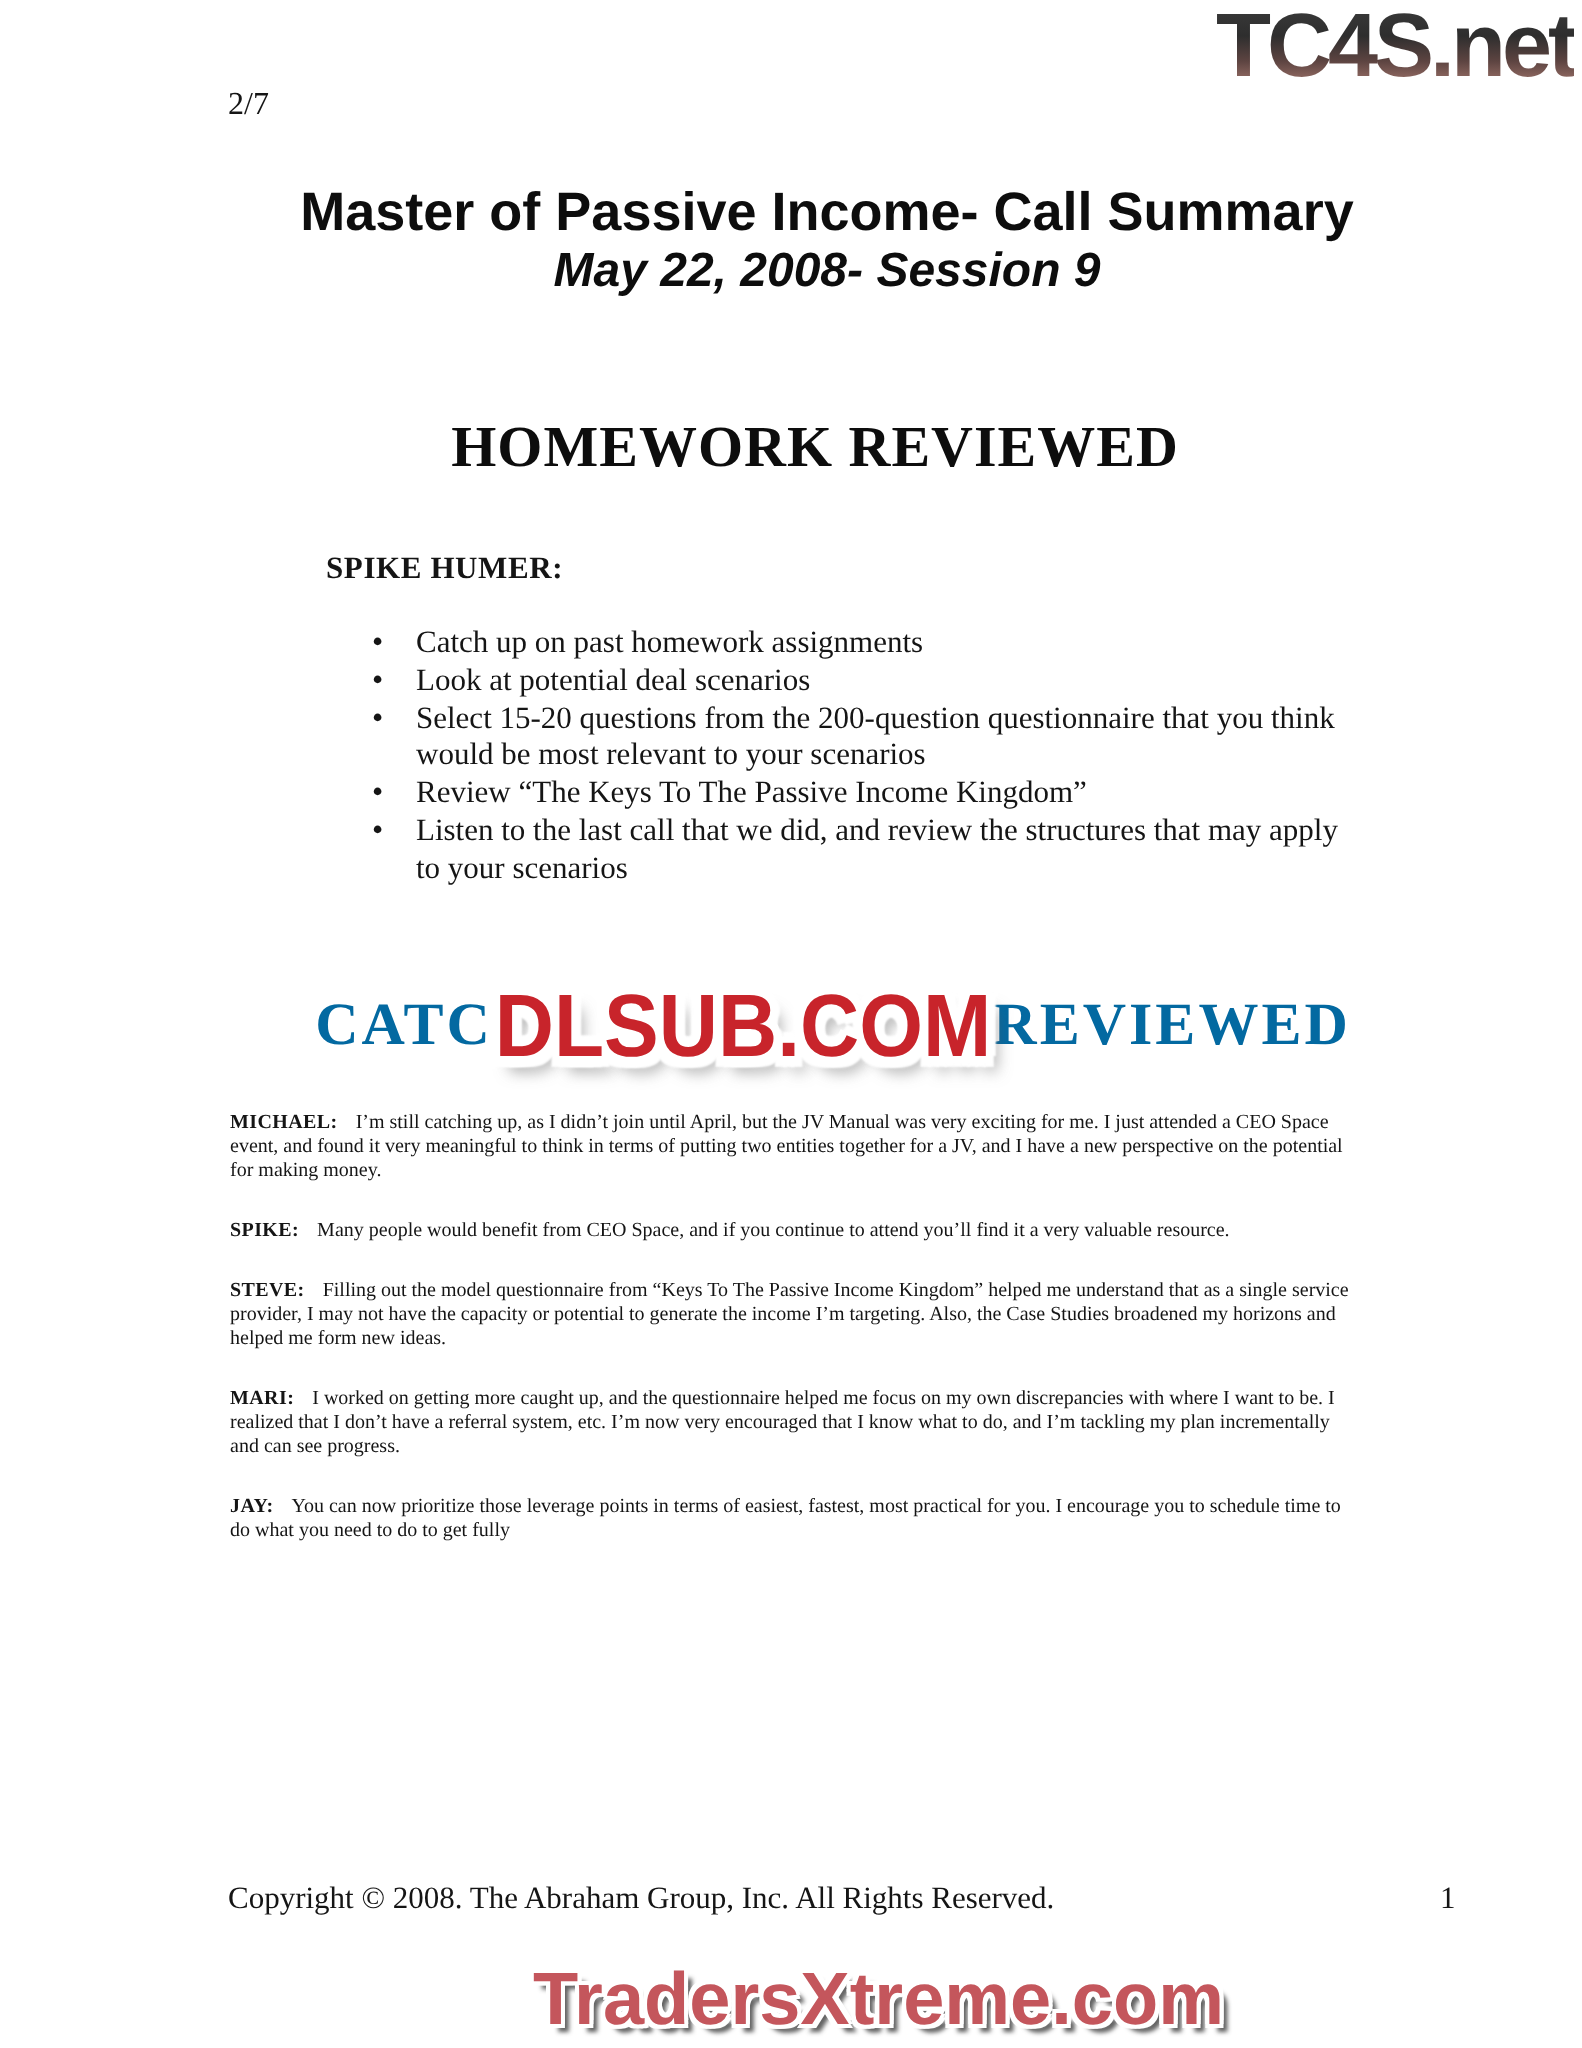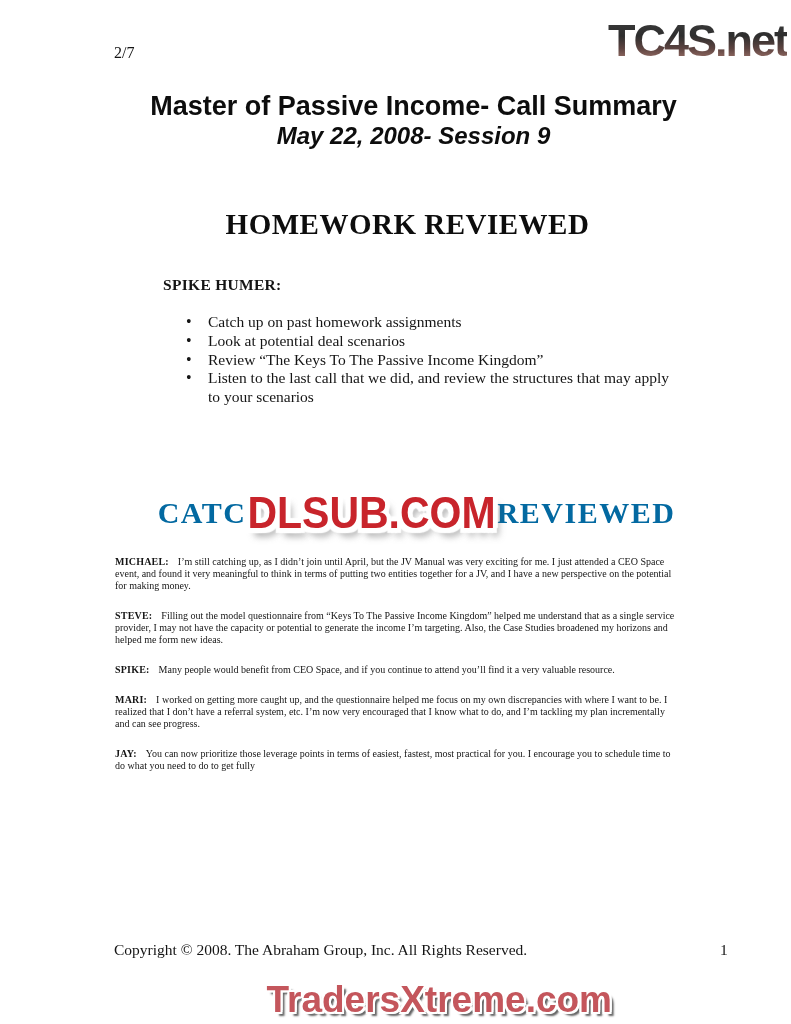--- a/index.html
+++ b/index.html
@@ -11,21 +11,21 @@
     margin: 0 auto;
     background: #ffffff;
     overflow: hidden;
     font-family: "Liberation Serif", serif;
     color: #151515;
   }
 
   
   .tc4s {
     position: absolute;
-    top: 18px;
+    top: 0px;
     right: 4px;
     font-family: "Liberation Sans", sans-serif;
     font-weight: 800;
     font-size: 45px;
     letter-spacing: -2px;
     line-height: 1;
     background: linear-gradient(180deg, #3c3c3c 0%, #2e2e2e 40%, #5d4441 68%, #a2766d 96%);
     -webkit-background-clip: text;
     background-clip: text;
     color: #3a3330;
@@ -215,39 +215,40 @@
   </div>
 
 
   <h2 class="hw-heading">HOMEWORK REVIEWED</h2>
 
   <p class="hw-speaker">SPIKE HUMER:</p>
 
   <ul class="hw-list">
     <li>Catch up on past homework assignments</li>
     <li>Look at potential deal scenarios</li>
+    <li>Select 15-20 questions from the 200-question questionnaire that you think would be most relevant to your scenarios</li>
     <li>Review “The Keys To The Passive Income Kingdom”</li>
     <li>Listen to the last call that we did, and review the structures that may apply to your scenarios</li>
   </ul>
 
   <div class="catch-heading">
     <span class="catch-frag">CATC</span>
     <span class="dlsub">DLSUB.COM</span>
     <span class="catch-frag">REVIEWED</span>
   </div>
 
   <div class="body-flow">
     <p>
       <b>MICHAEL:</b><span>I’m still catching up, as I didn’t join until April, but the JV Manual was very exciting for me.  I just attended a CEO Space event, and found it very meaningful to think in terms of putting two entities together for a JV, and I have a new perspective on the potential for making money.</span>
     </p>
     <p>
+      <b>SPIKE:</b><span>Many people would benefit from CEO Space, and if you continue to attend you’ll find it a very valuable resource.</span>
+    </p>
+    <p>
       <b>STEVE:</b><span>Filling out the model questionnaire from “Keys To The Passive Income Kingdom” helped me understand that as a single service provider, I may not have the capacity or potential to generate the income I’m targeting.  Also, the Case Studies broadened my horizons and helped me form new ideas.</span>
-    </p>
-    <p>
-      <b>SPIKE:</b><span>Many people would benefit from CEO Space, and if you continue to attend you’ll find it a very valuable resource.</span>
     </p>
     <p>
       <b>MARI:</b><span>I worked on getting more caught up, and the questionnaire helped me focus on my own discrepancies with where I want to be.  I realized that I don’t have a referral system, etc.  I’m now very encouraged that I know what to do, and I’m tackling my plan incrementally and can see progress.</span>
     </p>
     <p>
       <b>JAY:</b><span>You can now prioritize those leverage points in terms of easiest, fastest, most practical for you.  I encourage you to schedule time to do what you need to do to get fully</span>
     </p>
   </div>
 
   <div class="footer-copyright">Copyright © 2008. The Abraham Group, Inc. All Rights Reserved.</div>

